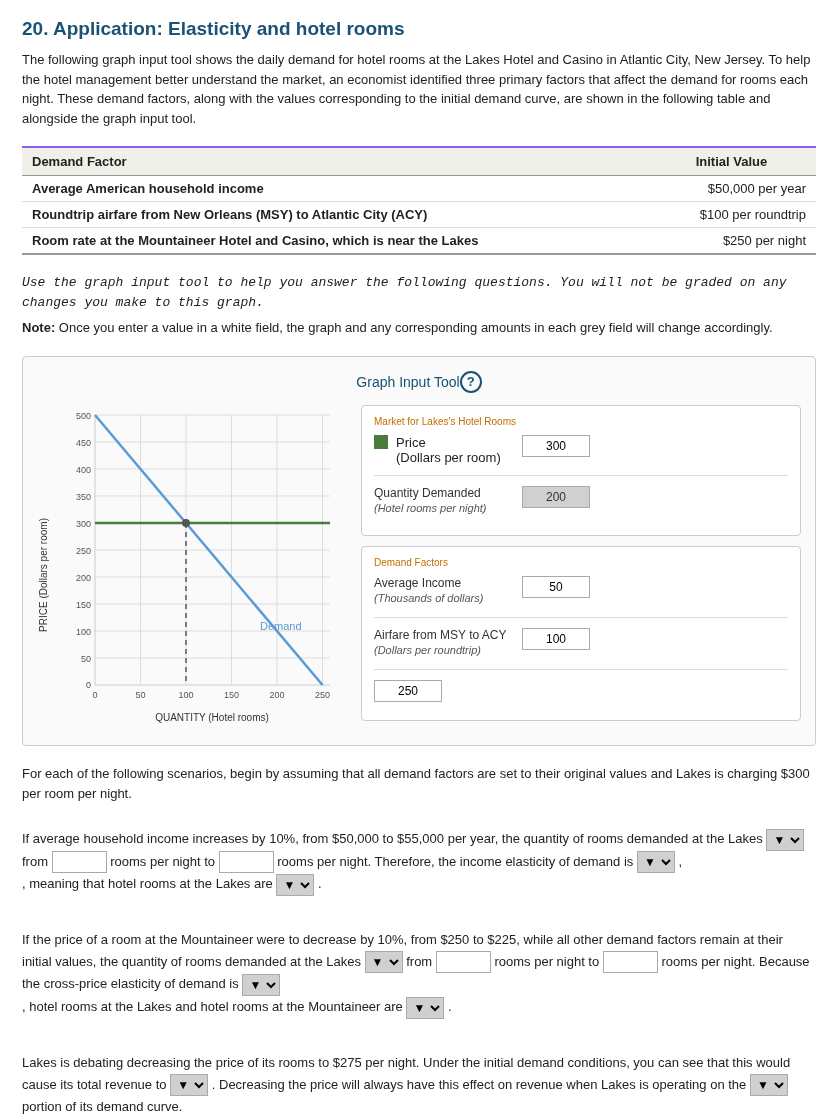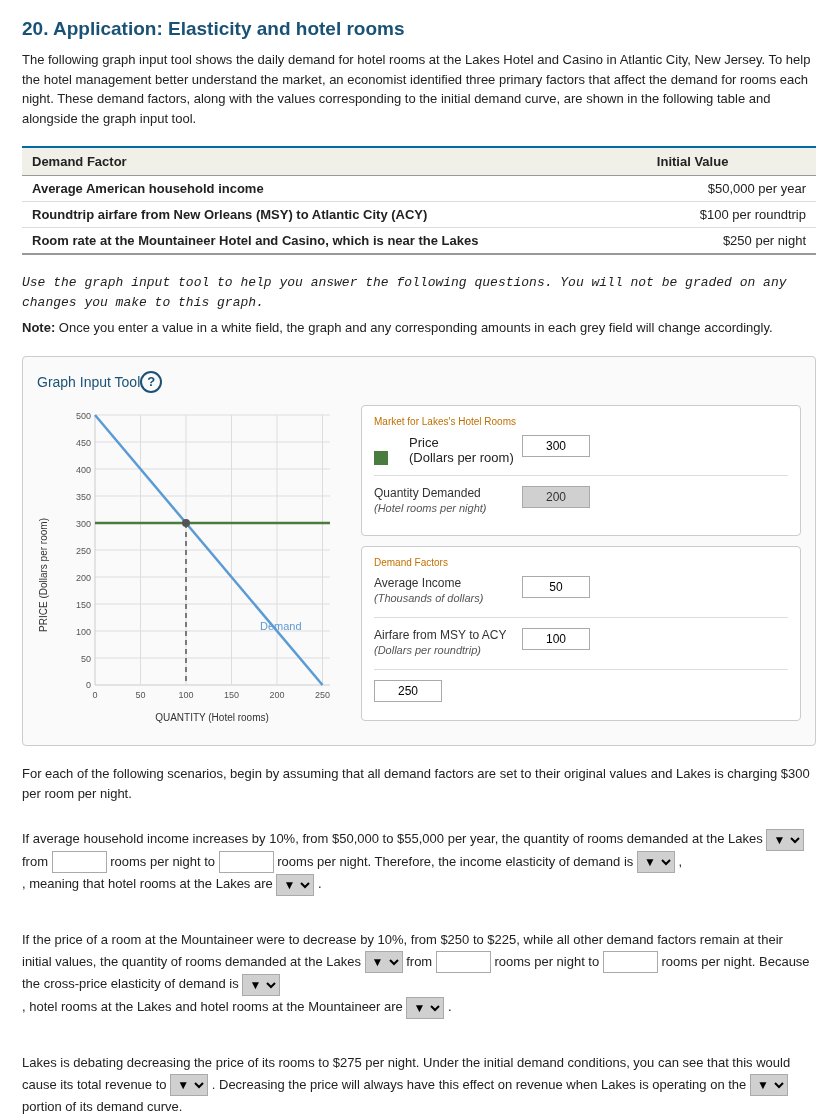--- a/index.html
+++ b/index.html
@@ -19,26 +19,26 @@
     }
     p { margin-bottom: 10px; line-height: 1.5; }
     .table-section { margin: 18px 0; }
     table.demand-table {
       border-collapse: collapse;
       width: 100%;
       font-size: 13px;
     }
     table.demand-table th {
       background: #f0f0e8;
-      border-top: 2px solid #0369a1;
+      border-top: 2px solid #8b5cf6;
       border-bottom: 1px solid #999;
       padding: 6px 10px;
       text-align: left;
     }
-    table.demand-table th.right { text-align: left; }
+    table.demand-table th.right { text-align: center; }
     table.demand-table td {
       padding: 5px 10px;
       border-bottom: 1px solid #ddd;
       vertical-align: top;
     }
     table.demand-table td.right { text-align: right; }
     table.demand-table tr:last-child td { border-bottom: 2px solid #999; }
     .italic-note {
       font-style: italic;
       margin: 18px 0 6px 0;
@@ -48,21 +48,21 @@
     .note-bold { font-weight: bold; }
     .graph-tool-section {
       border: 1px solid #ccc;
       border-radius: 4px;
       margin: 18px 0;
       padding: 14px;
       background: #fafafa;
     }
     .graph-tool-header {
       display: flex;
-      justify-content: flex-start;
+      justify-content: center;
       align-items: center;
       margin-bottom: 12px;
     }
     .graph-tool-title {
       font-size: 14px;
       color: #1a5276;
     }
     .help-icon {
       width: 22px; height: 22px;
       border: 2px solid #1a5276;
@@ -137,22 +137,22 @@
     }
     .price-indicator {
       width: 14px; height: 14px;
       background: #4a7c3f;
       display: inline-block;
       vertical-align: middle;
       margin-right: 4px;
     }
     .price-row-label {
       display: flex;
-      align-items: flex-end;
-      gap: 17px;
+      align-items: flex-start;
+      gap: 4px;
       flex: 0 0 140px;
     }
     
     .questions { margin-top: 14px; }
     .question-block { margin-bottom: 18px; line-height: 1.7; }
     select.inline-select {
       font-size: 12px;
       border: 1px solid #aaa;
       background: #d0d0d0;
       padding: 1px 2px;

